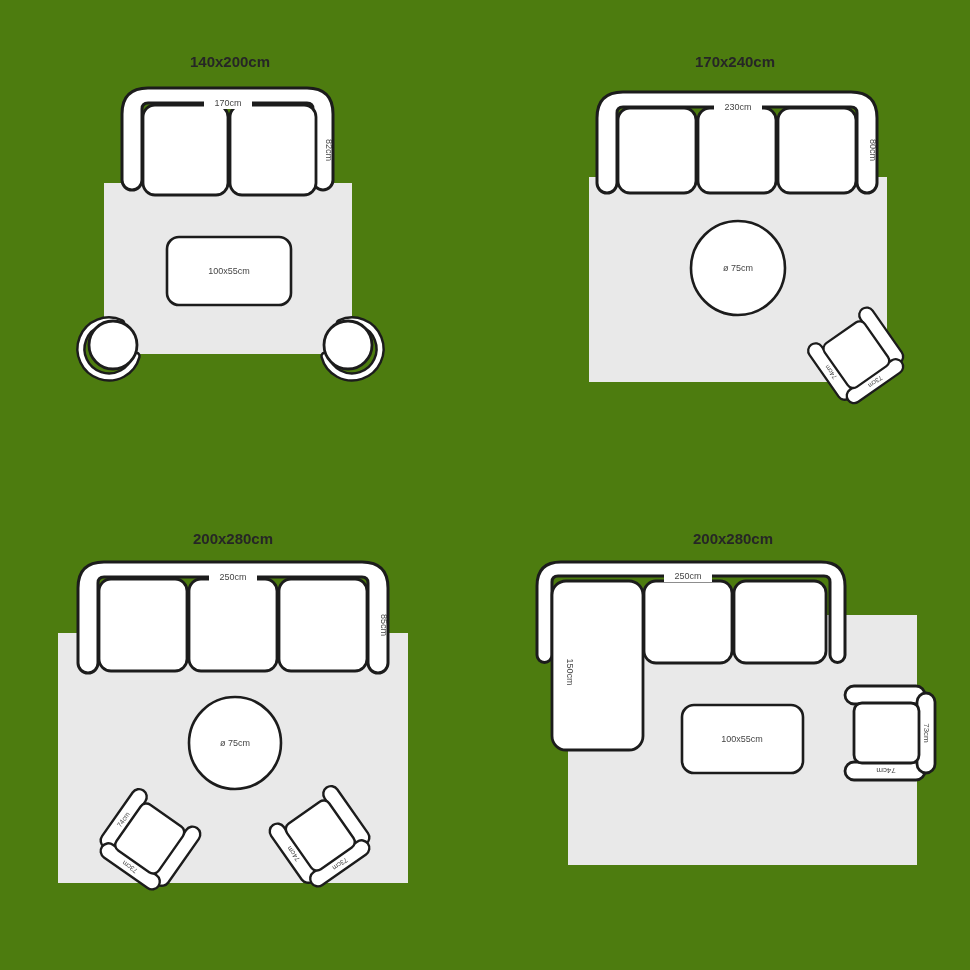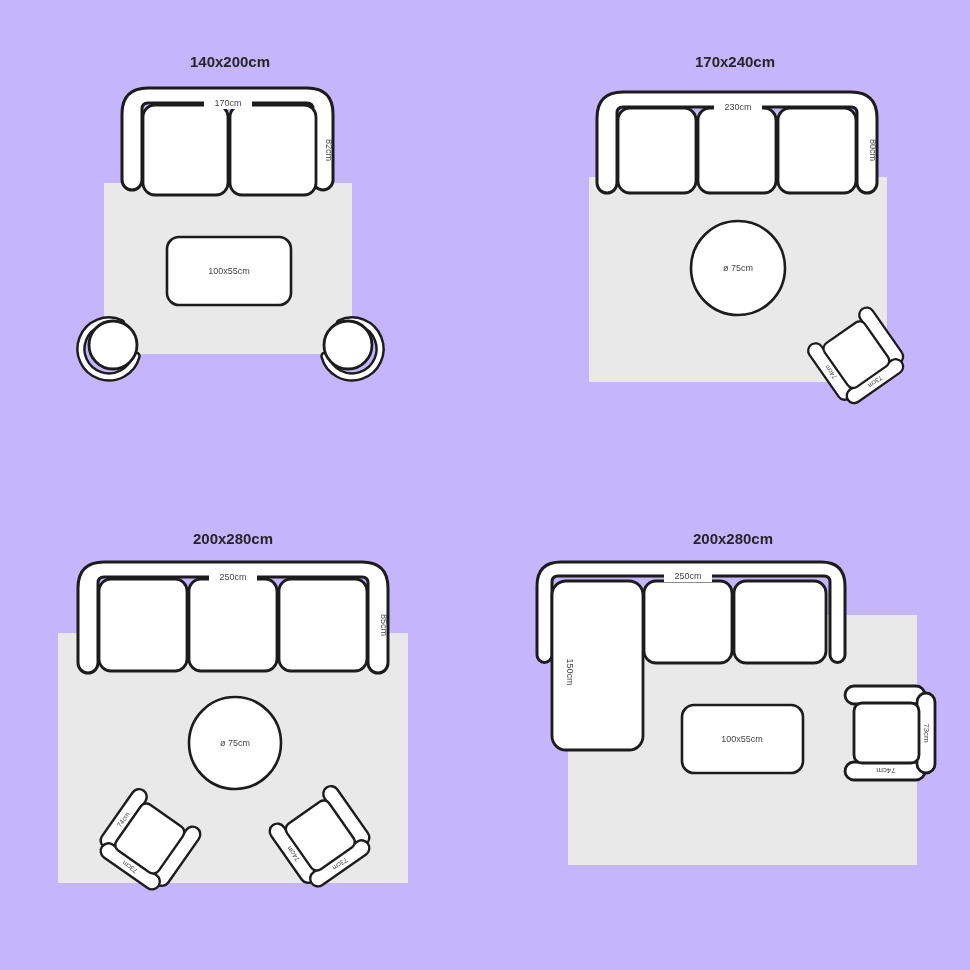--- a/index.html
+++ b/index.html
@@ -1,16 +1,16 @@
 <!DOCTYPE html>
 <html><head>
 <meta charset="utf-8">
 <style>
   html,body{margin:0;padding:0;background:#ffffff;}
-  .page{position:relative;width:970px;height:970px;background:#c4b5fd;overflow:hidden;}
+  .page{position:relative;width:970px;height:970px;background:#4d7c0f;overflow:hidden;}
   svg{display:block;}
   .rug{fill:#e9e9e9;stroke:none;}
   .shell{fill:#ffffff;stroke:#1c1c1c;stroke-width:3;stroke-linejoin:round;}
   .ln{fill:#ffffff;stroke:#1c1c1c;stroke-width:2.8;}
   .tbl{fill:#ffffff;stroke:#1c1c1c;stroke-width:2.6;}
   .crescent-outer{fill:none;stroke:#1c1c1c;stroke-width:9.5;stroke-linecap:round;}
   .crescent-inner{fill:none;stroke:#ffffff;stroke-width:4.6;stroke-linecap:round;}
   .title{font:bold 15px "Liberation Sans", sans-serif;fill:#262626;text-anchor:middle;}
   .dim{font:9px "Liberation Sans", sans-serif;fill:#454545;text-anchor:middle;}
   .dim-sm{font:8px "Liberation Sans", sans-serif;fill:#454545;text-anchor:middle;}

